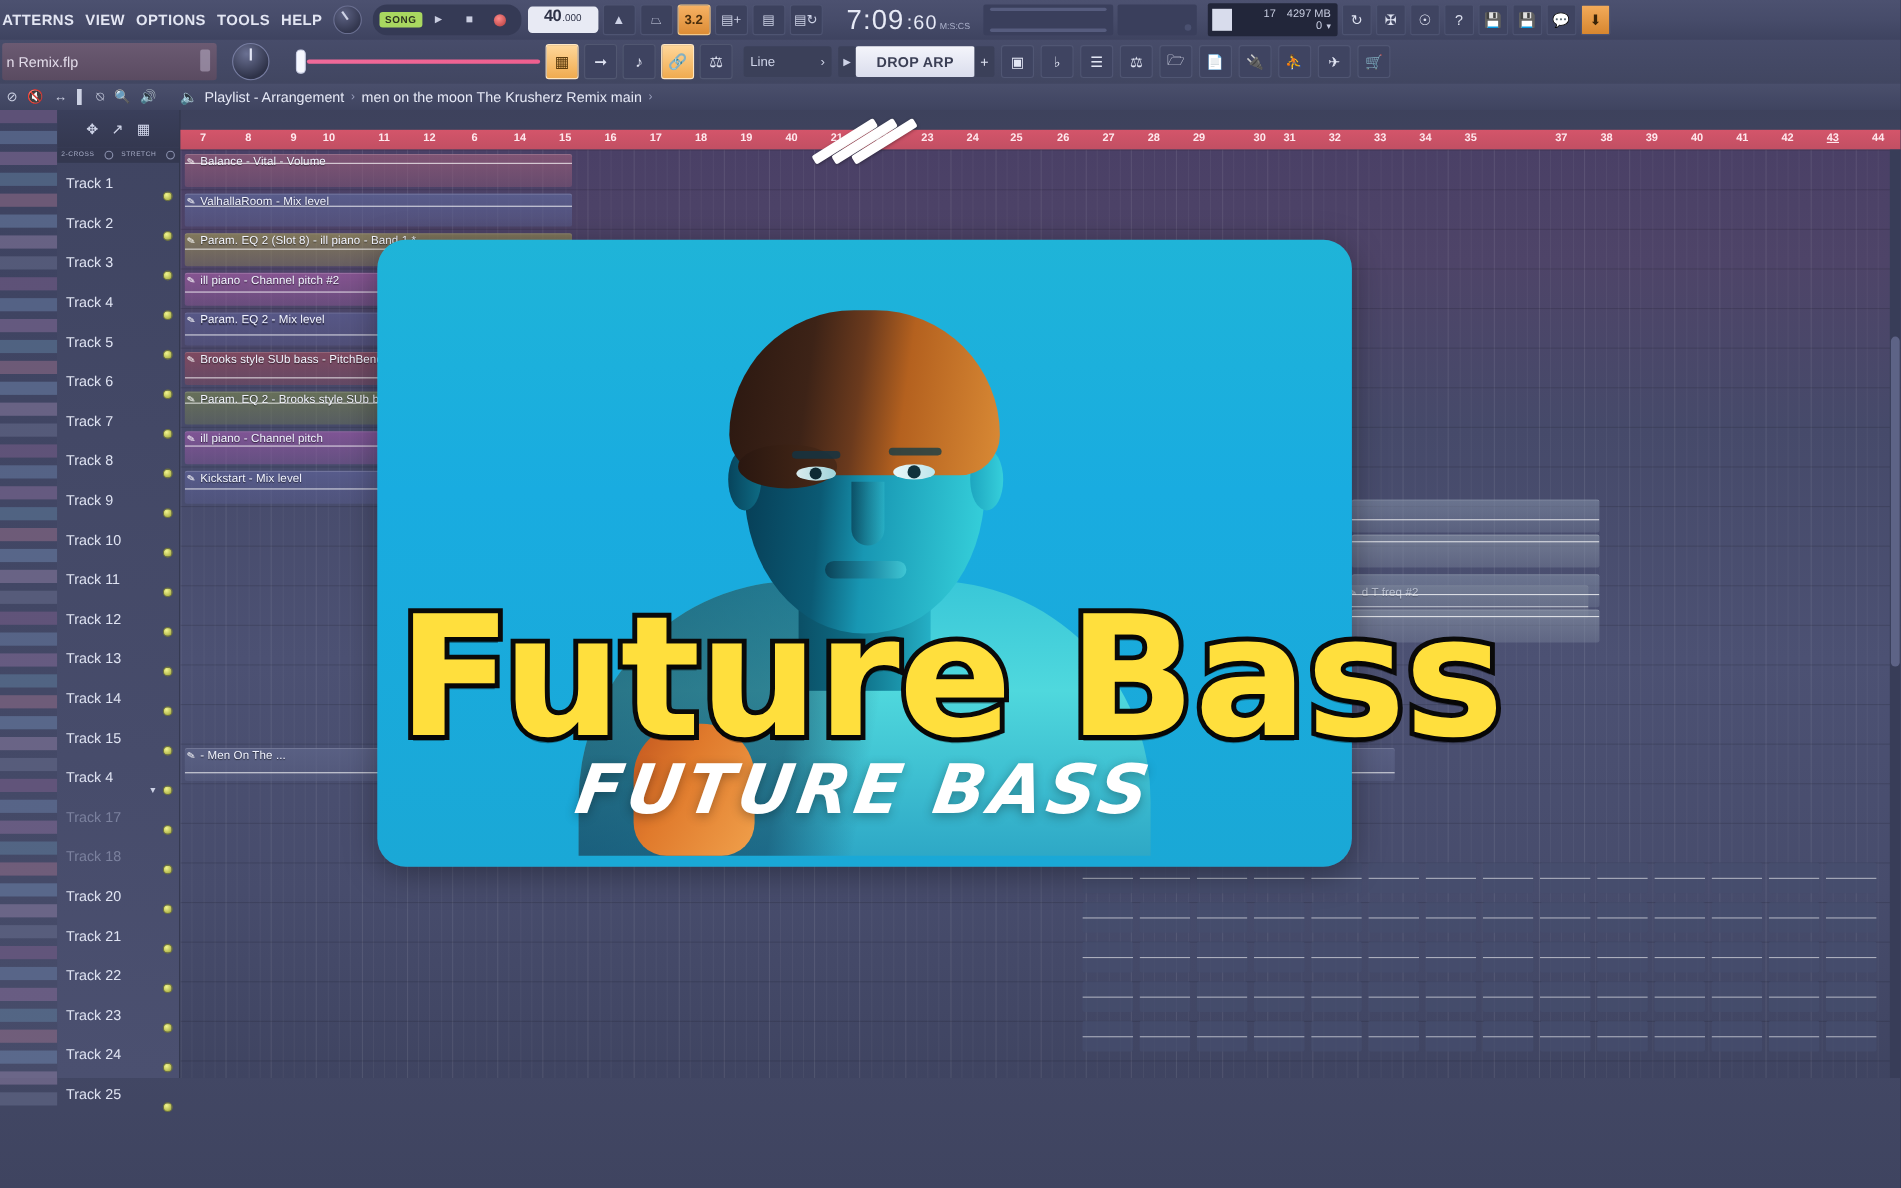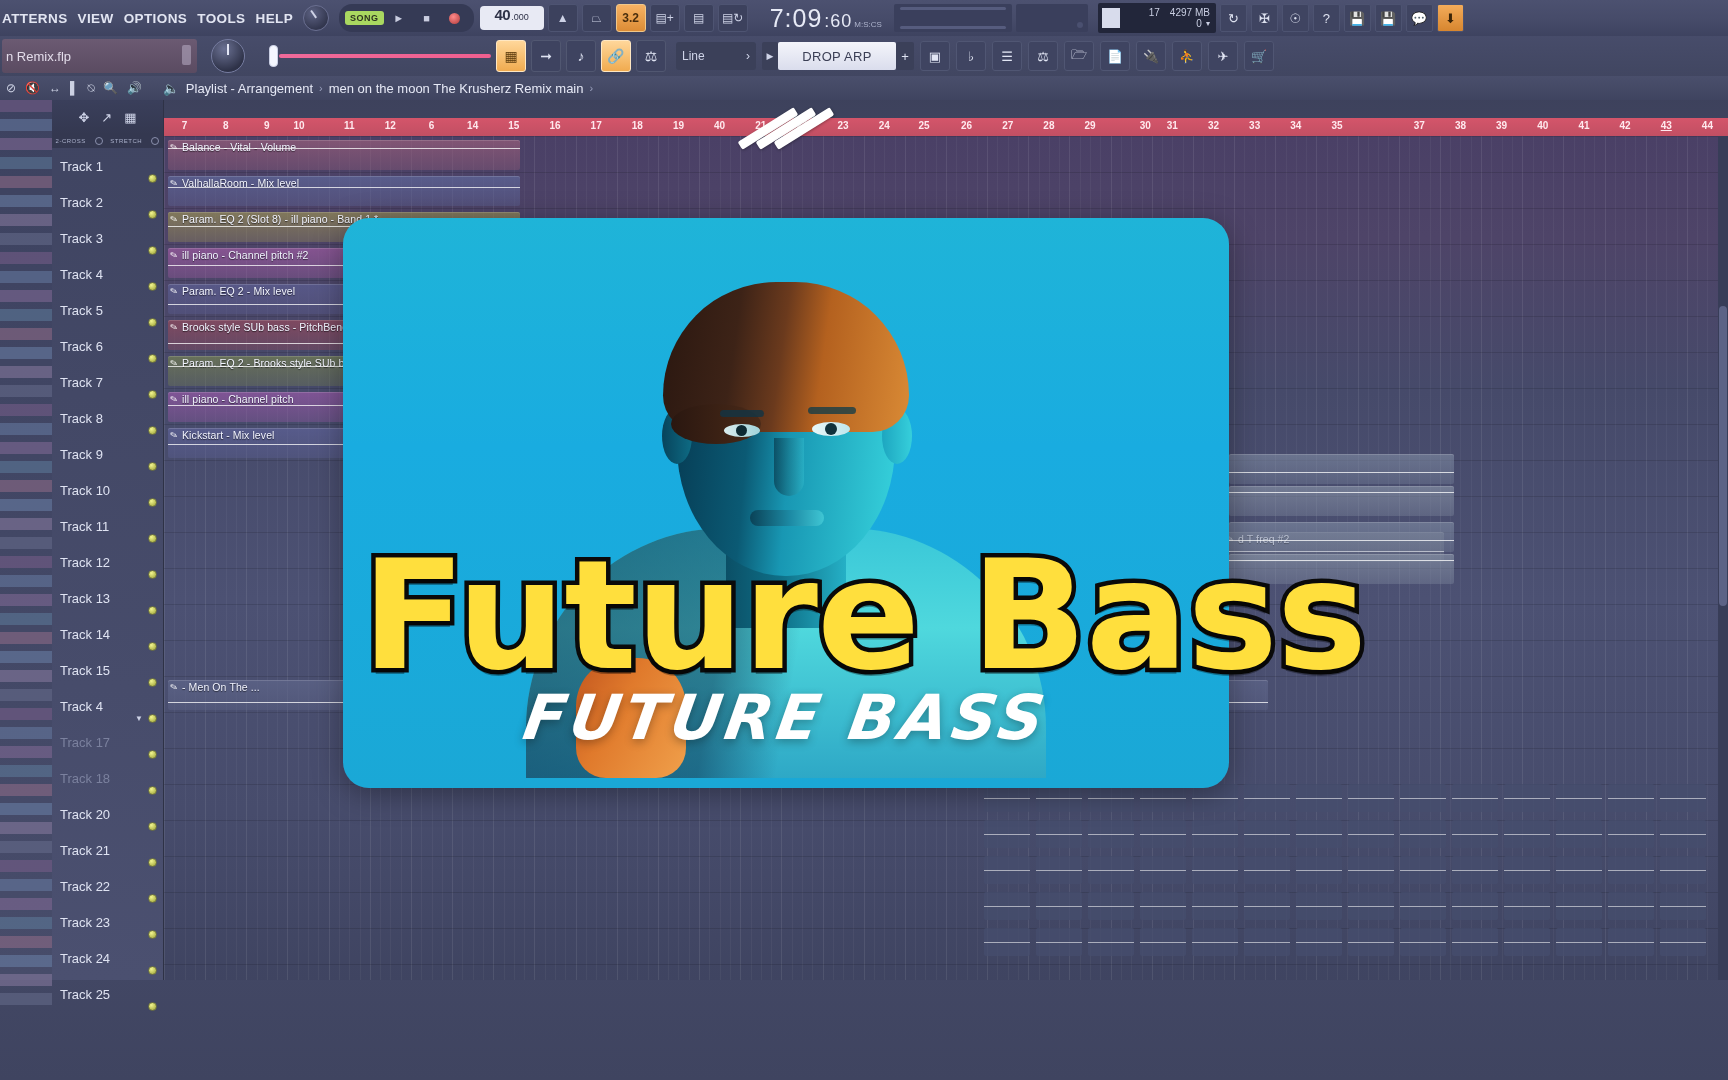--- a/index.html
+++ b/index.html
@@ -69,22 +69,22 @@
   .knob2::after{content:"";position:absolute;left:50%;top:4px;width:2px;height:11px;background:#e3e6f5;transform:translateX(-50%);}
   .pitchslider{ margin-left:16px; width:230px; height:34px; display:flex; align-items:center; position:relative;}
   .pitchtrack{position:absolute;left:18px;right:0;height:4px;background:linear-gradient(90deg,#f06a9a,#ef5f8f);border-radius:2px;}
   .pitchhandle{position:absolute;left:8px;width:9px;height:22px;border-radius:4px;background:#f5f7ff;border:1px solid #c9cee3;}
   .tool { width:30px;height:32px;margin-left:5px;border-radius:3px;background:#3e4360;border:1px solid #515771;
           display:flex;align-items:center;justify-content:center;color:#dfe3f2;font-size:14px;}
   .tool.hot{background:linear-gradient(180deg,#ffd79a,#f0ab4f);border-color:#ffe7c2;color:#5a3a0c;}
   .snapsel{margin-left:10px;width:80px;height:28px;background:#3b4059;border-radius:3px;color:#cfd4e8;font-size:12px;
            display:flex;align-items:center;justify-content:space-between;padding:0 6px;}
   .patarrow{width:16px;height:28px;margin-left:6px;background:#3b4059;border-radius:2px;color:#cfd4e8;font-size:9px;display:flex;align-items:center;justify-content:center;}
-  .patname{width:118px;height:28px;background:linear-gradient(180deg,#f4f5fb,#dadded);border-radius:2px;color:#3b3f55;
-           font-size:13px;font-weight:400;display:flex;align-items:center;justify-content:center;letter-spacing:.3px;}
+  .patname{width:108px;height:28px;background:linear-gradient(180deg,#f4f5fb,#dadded);border-radius:2px;color:#3b3f55;
+           font-size:13px;font-weight:700;display:flex;align-items:center;justify-content:center;letter-spacing:.3px;}
   .patplus{width:18px;height:28px;background:#3b4059;border-radius:2px;color:#dfe3f2;font-size:13px;display:flex;align-items:center;justify-content:center;}
   .winbtn{width:30px;height:30px;margin-left:6px;background:#3f4461;border:1px solid #505673;border-radius:3px;
           color:#e2e6f4;font-size:13px;display:flex;align-items:center;justify-content:center;}
 
   
   .plhead { position:absolute; left:0; top:76px; width:1728px; height:24px;
             background:linear-gradient(180deg,#4a4f6c,#3f4460); display:flex; align-items:center; gap:9px;
             padding-left:6px; color:#d6dae9; font-size:12.5px;}
   .plhead .ic{font-size:12px;color:#ccd1e3;}
   .crumb{display:flex;align-items:center;gap:6px;margin-left:12px;font-size:13px;color:#e6e9f6;}

